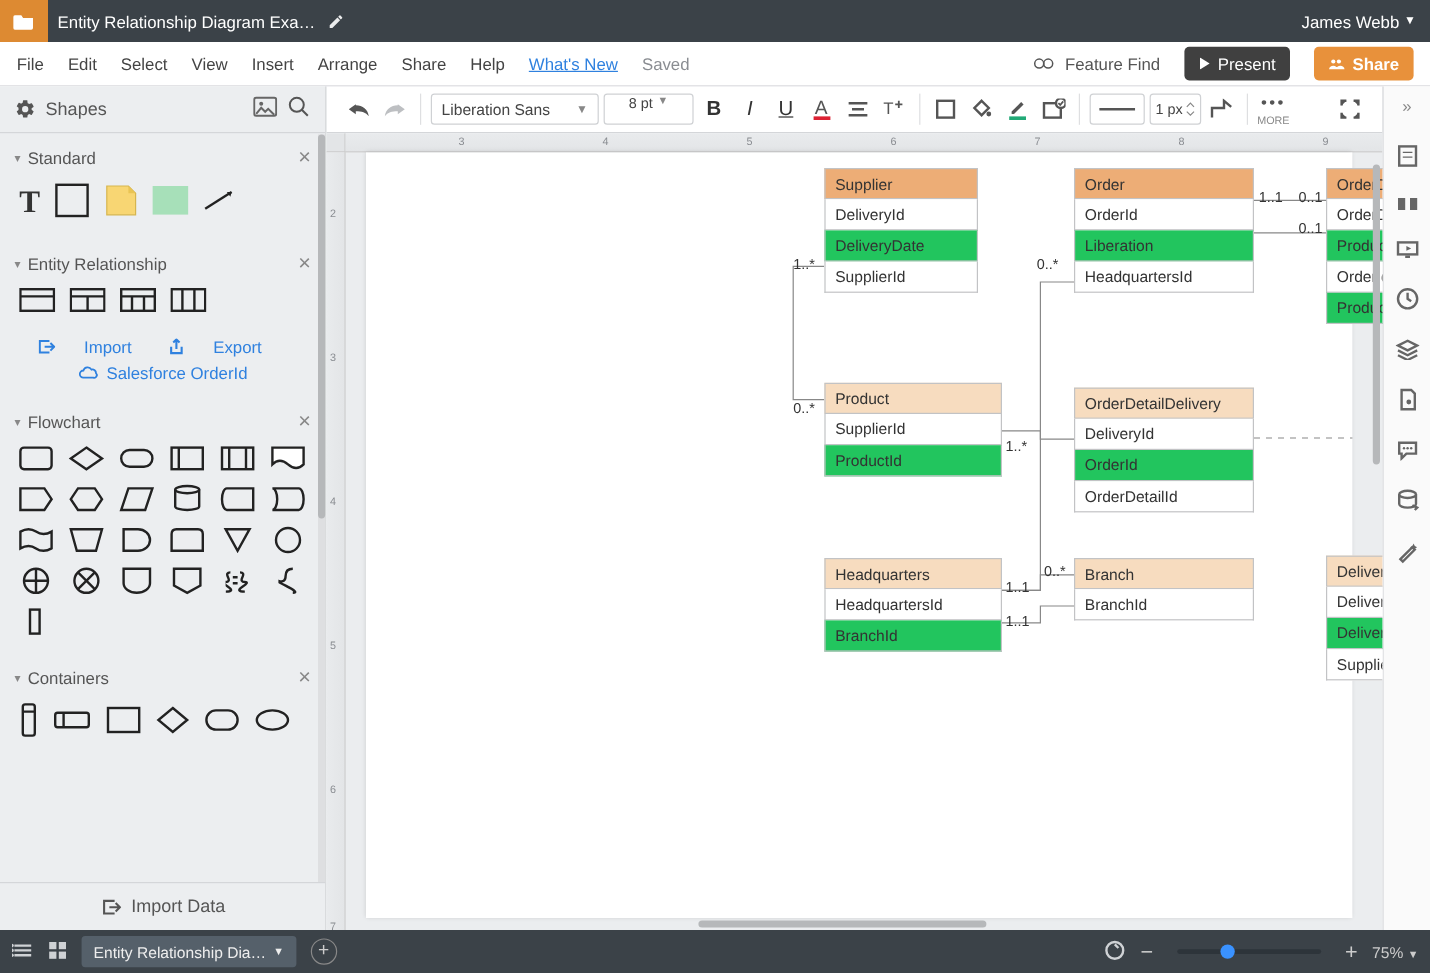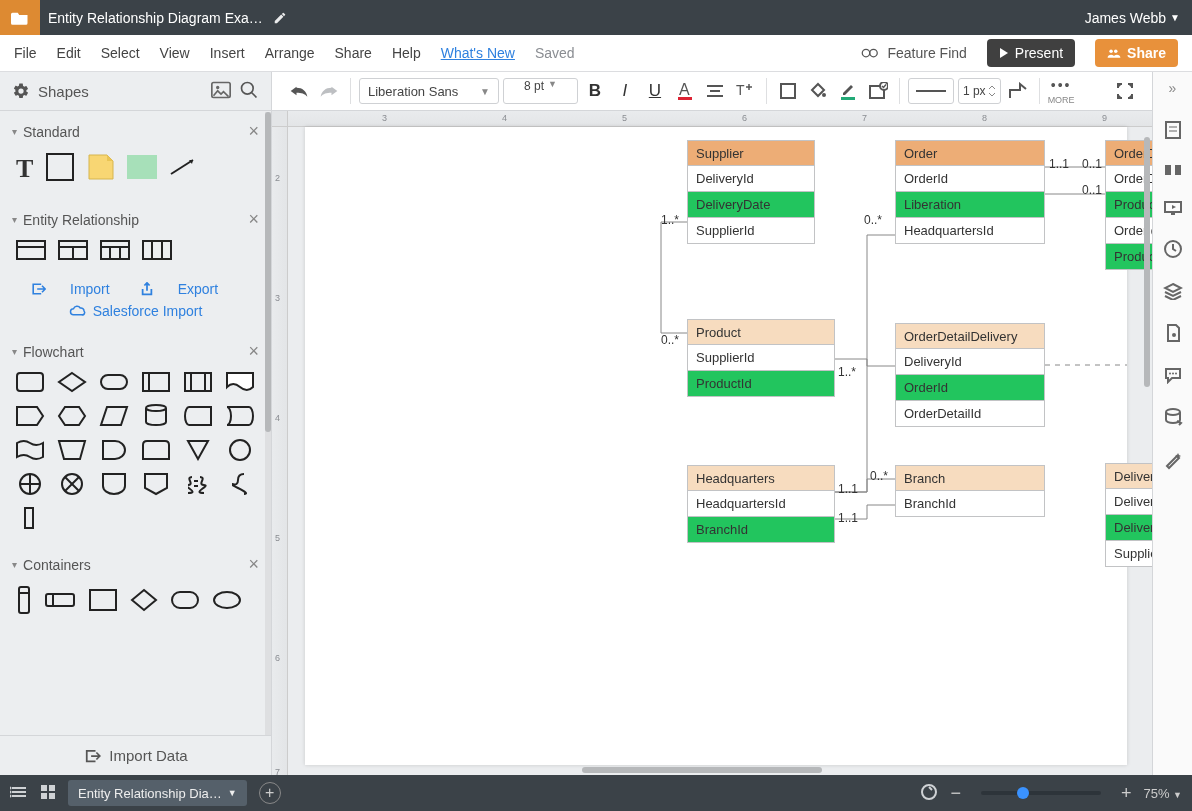--- a/index.html
+++ b/index.html
@@ -237,21 +237,21 @@
               <path d="M3 8v6h10V8"></path>
               <path d="M8 10V1M5 4l3-3 3 3"></path>
             </svg>
             <span>Export</span>
           </span>
       </div>
       <div class="er-actions2">
         <svg width="18" height="12" viewBox="0 0 24 14" fill="none" stroke="#2f81df" stroke-width="2">
             <path d="M6 12a4 4 0 0 1 0-8 5 5 0 0 1 9-1 4 4 0 0 1 5 4 3 3 0 0 1-3 5H6z"></path>
           </svg>
-        <span>Salesforce Import</span>
+        <span>Salesforce OrderId</span>
       </div>
 
       <div class="section-hdr">
           <span>Flowchart</span>
           <span class="x">×</span>
         </div>
       <div class="shape-grid">
 
         <span class="cell">
             <svg width="30" height="22">

